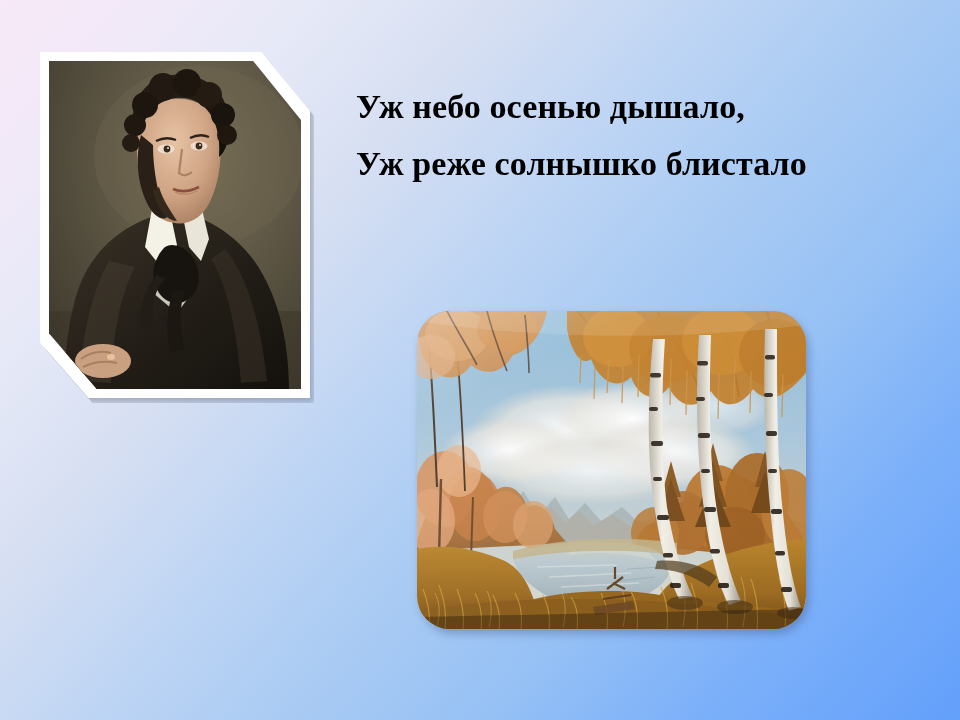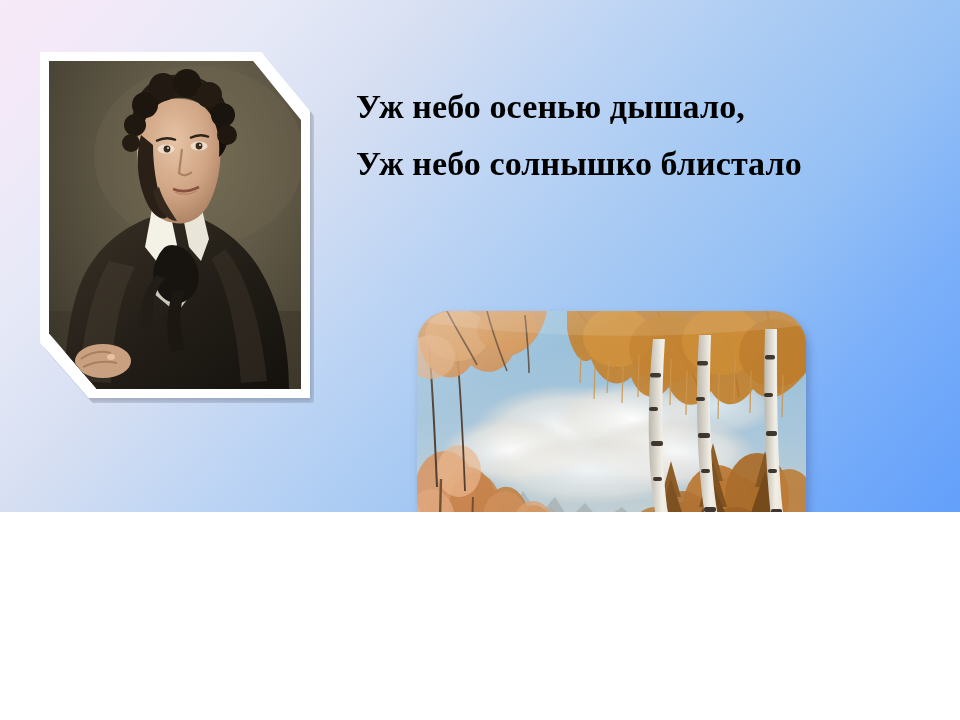--- a/index.html
+++ b/index.html
@@ -9,21 +9,21 @@
     height: 720px;
     overflow: hidden;
   }
   body {
     font-family: "Liberation Serif", serif;
   }
 
   #slide {
     position: relative;
     width: 960px;
-    height: 512px;
+    height: 720px;
     background: linear-gradient(131deg,
         #f7e9f7 0%,
         #f2e9f8 9%,
         #e6e9f7 20%,
         #d6dff2 32%,
         #bcd4f4 46%,
         #a8caf3 58%,
         #96c1f5 70%,
         #7cb0f9 83%,
         #63a0fb 100%);
@@ -231,21 +231,21 @@
         <path d="M34 306 Q 50 298, 68 302" stroke="#a8805f" stroke-width="2" fill="none"></path>
         <ellipse cx="62" cy="296" rx="4" ry="3" fill="#e8c49e"></ellipse>
 
         <rect x="0" y="0" width="252" height="328" fill="none"></rect>
       </svg>
     </div>
   </div>
 
   <div id="poem">
     <div class="poem-line">Уж небо осенью дышало,</div>
-    <div class="poem-line">Уж небо солнышко блистало</div>
+    <div class="poem-line">Уж реже солнышко блистало</div>
   </div>
 
   <div id="landscape-figure">
     <div class="land-shadow"></div>
     <div class="land-clip">
       <svg viewBox="0 0 389 318" preserveAspectRatio="xMidYMid slice">
         <defs>
           <linearGradient id="sky" x1="0" y1="0" x2="0" y2="1">
             <stop offset="0%" stop-color="#8ebad8"></stop>
             <stop offset="40%" stop-color="#a8c6da"></stop>

